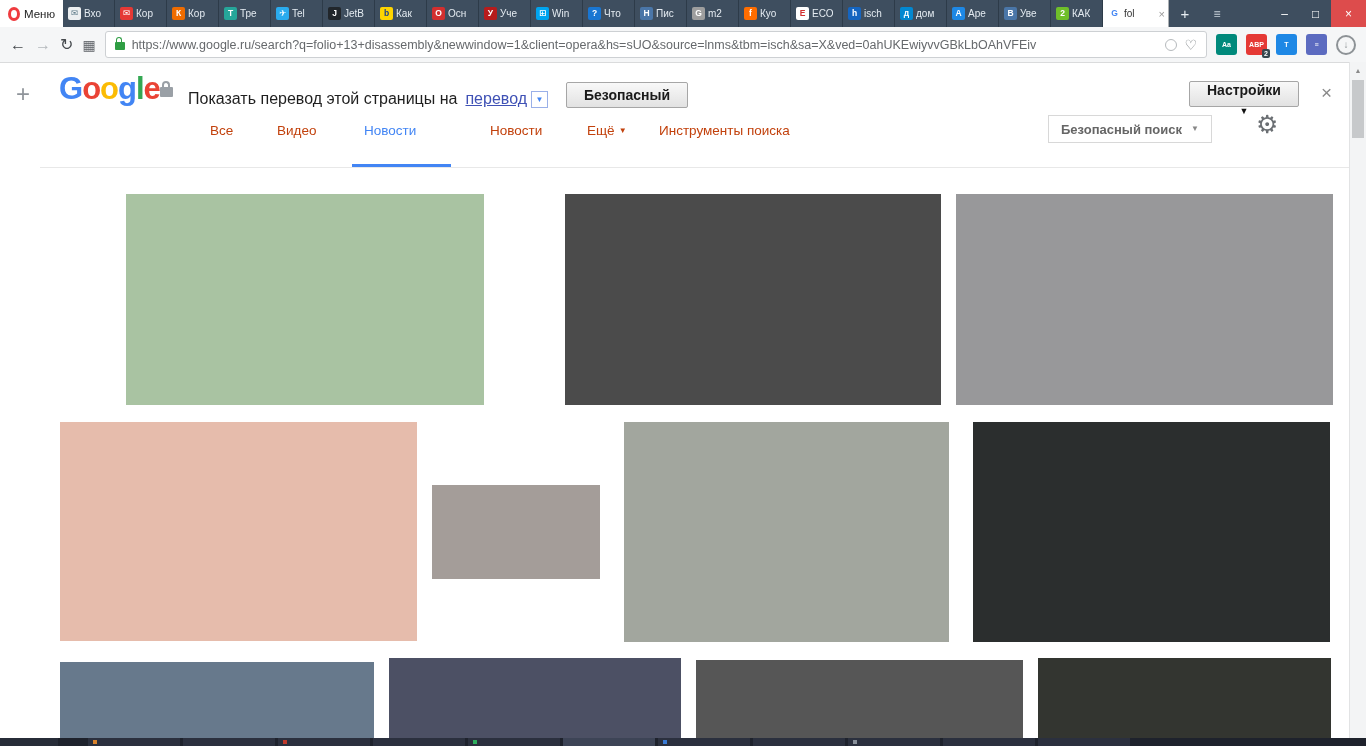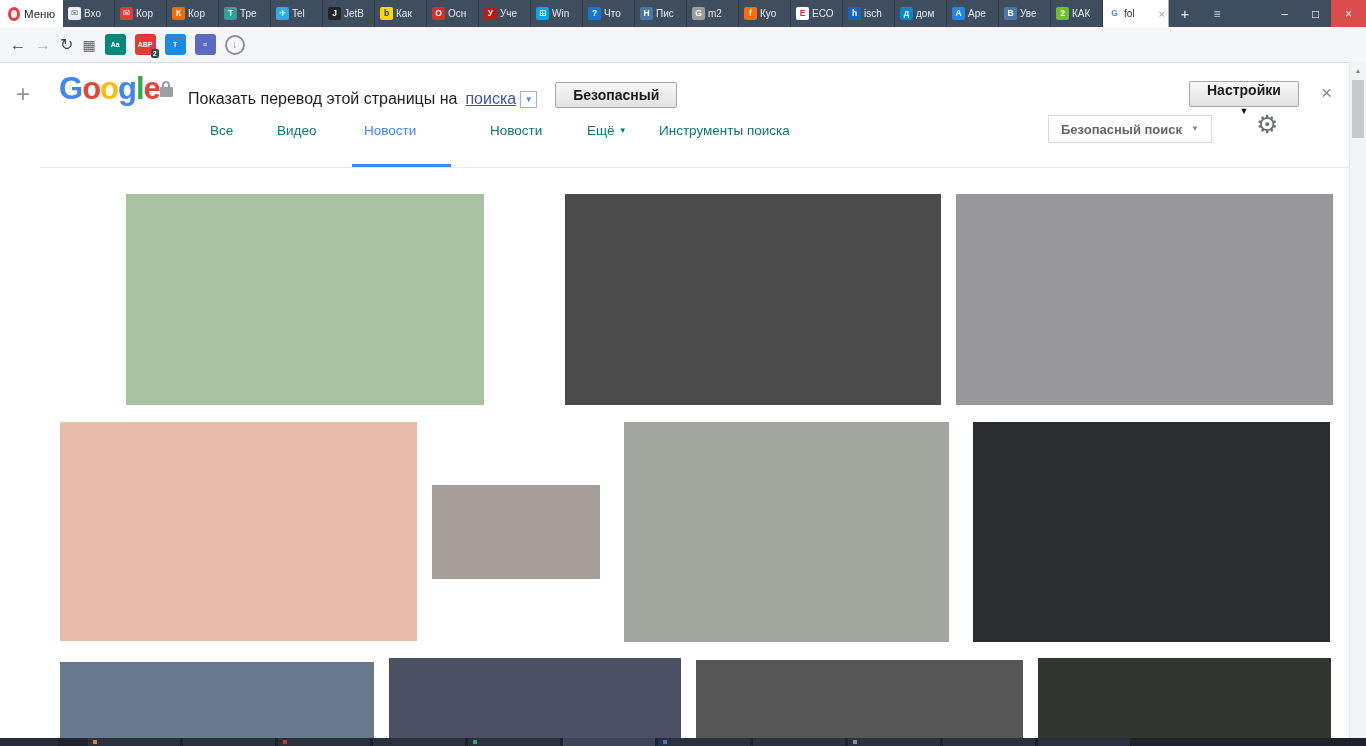--- a/index.html
+++ b/index.html
@@ -47,21 +47,21 @@
   .tb-row{position:absolute;left:188px;top:80px;height:28px;display:flex;align-items:flex-end;font-size:16px;color:#1f1f1f;}
   .tb-msg{margin-right:8px;}
   .tb-lang{color:#3f51b5;text-decoration:underline;}
   .tb-lang-dd{margin-left:4px;width:17px;height:17px;border:1px solid #9ab0e8;background:#fff;display:flex;align-items:center;justify-content:center;box-sizing:border-box;}
   .caret-blue{color:#4285f4;font-size:8px;line-height:1;}
   .tb-btn{margin-left:18px;height:26px;padding:0 17px;font-family:inherit;font-size:14px;font-weight:bold;color:#1a1a1a;background:linear-gradient(#f8f8f8,#e2e2e2);border:1px solid #a6a6a6;border-radius:2px;display:flex;align-items:center;}
   .settings{position:absolute;left:1189px;top:81px;margin:0;gap:9px;flex-direction:column;}
   .caret-dark{font-size:9px;color:#111;line-height:1;}
   .tb-close{position:absolute;left:1321px;top:83px;font-size:19px;color:#8a8a8a;line-height:1;}
 
-  .nav-item{position:absolute;top:123px;font-size:13.5px;color:#0f766e;white-space:nowrap;}
+  .nav-item{position:absolute;top:123px;font-size:13.5px;color:#c2410c;white-space:nowrap;}
   .n0{left:210px}.n1{left:277px}.n2{left:364px;color:#4285f4}.n3{left:490px}
   .n4{left:587px;display:flex;align-items:center;gap:4px}.n5{left:659px}
   .mini-caret{font-size:8px;line-height:1;}
   .active-underline{position:absolute;left:352px;top:164px;width:99px;height:3px;}
   .nav-divider{position:absolute;left:40px;top:167px;width:1309px;height:1px;background:#e8e8e8;}
   .safe-search{position:absolute;left:1048px;top:115px;height:28px;box-sizing:border-box;border:1px solid #d8d8d8;background:#fff;display:flex;align-items:center;gap:9px;padding:0 12px;font-size:13px;font-weight:bold;color:#666;}
   .safe-search .mini-caret{color:#888;}
   .gear{position:absolute;left:1256px;top:112px;font-size:25px;color:#6b6f73;line-height:1;}
 
   .img-block{position:absolute;}
@@ -186,40 +186,46 @@
       <div class="win-btn win-close">×</div>
     </div>
   </div>
 
   
   <div class="toolbar">
     <span class="nav-btn">←</span>
     <span class="nav-btn disabled">→</span>
     <span class="nav-btn">↻</span>
     <span class="nav-btn dial">▦</span>
+    <div class="addressbar">
+      <span class="lock-icon"></span>
+      <span class="url">https://www.google.ru/search?q=folio+13+disassembly&amp;newwindow=1&amp;client=opera&amp;hs=sUO&amp;source=lnms&amp;tbm=isch&amp;sa=X&amp;ved=0ahUKEwiyvvGBkLbOAhVFEiv</span>
+      <span class="circle-badge"></span>
+      <span class="heart">♡</span>
+    </div>
     <span class="ext-icon" style="background-color: rgb(0, 137, 123);">Aa</span>
     <span class="ext-icon" style="background-color: rgb(229, 57, 53);">
         <span>ABP</span>
         <span class="ext-badge">2</span>
       </span>
     <span class="ext-icon" style="background-color: rgb(30, 136, 229);">Т</span>
     <span class="ext-icon" style="background-color: rgb(92, 107, 192);">≡</span>
     <span class="dl-btn">↓</span>
   </div>
 
   
   <div class="page">
     <span class="sidebar-plus">+</span>
 
     
     <div class="glogo"><span style="color: rgb(66, 133, 244);">G</span><span style="color: rgb(234, 67, 53);">o</span><span style="color: rgb(251, 188, 5);">o</span><span style="color: rgb(66, 133, 244);">g</span><span style="color: rgb(52, 168, 83);">l</span><span style="color: rgb(234, 67, 53);">e</span></div>
     <span class="gray-lock"></span>
     <div class="tb-row">
       <span class="tb-msg">Показать перевод этой страницы на</span>
-      <span class="tb-lang">поиска</span>
+      <span class="tb-lang">перевод</span>
       <span class="tb-lang-dd">
           <span class="caret-blue">▼</span>
         </span>
       <button class="tb-btn">Безопасный</button>
     </div>
     <button class="tb-btn settings">
         <span>Настройки</span>
         <span class="caret-dark">▼</span>
       </button>
     <span class="tb-close">×</span>

